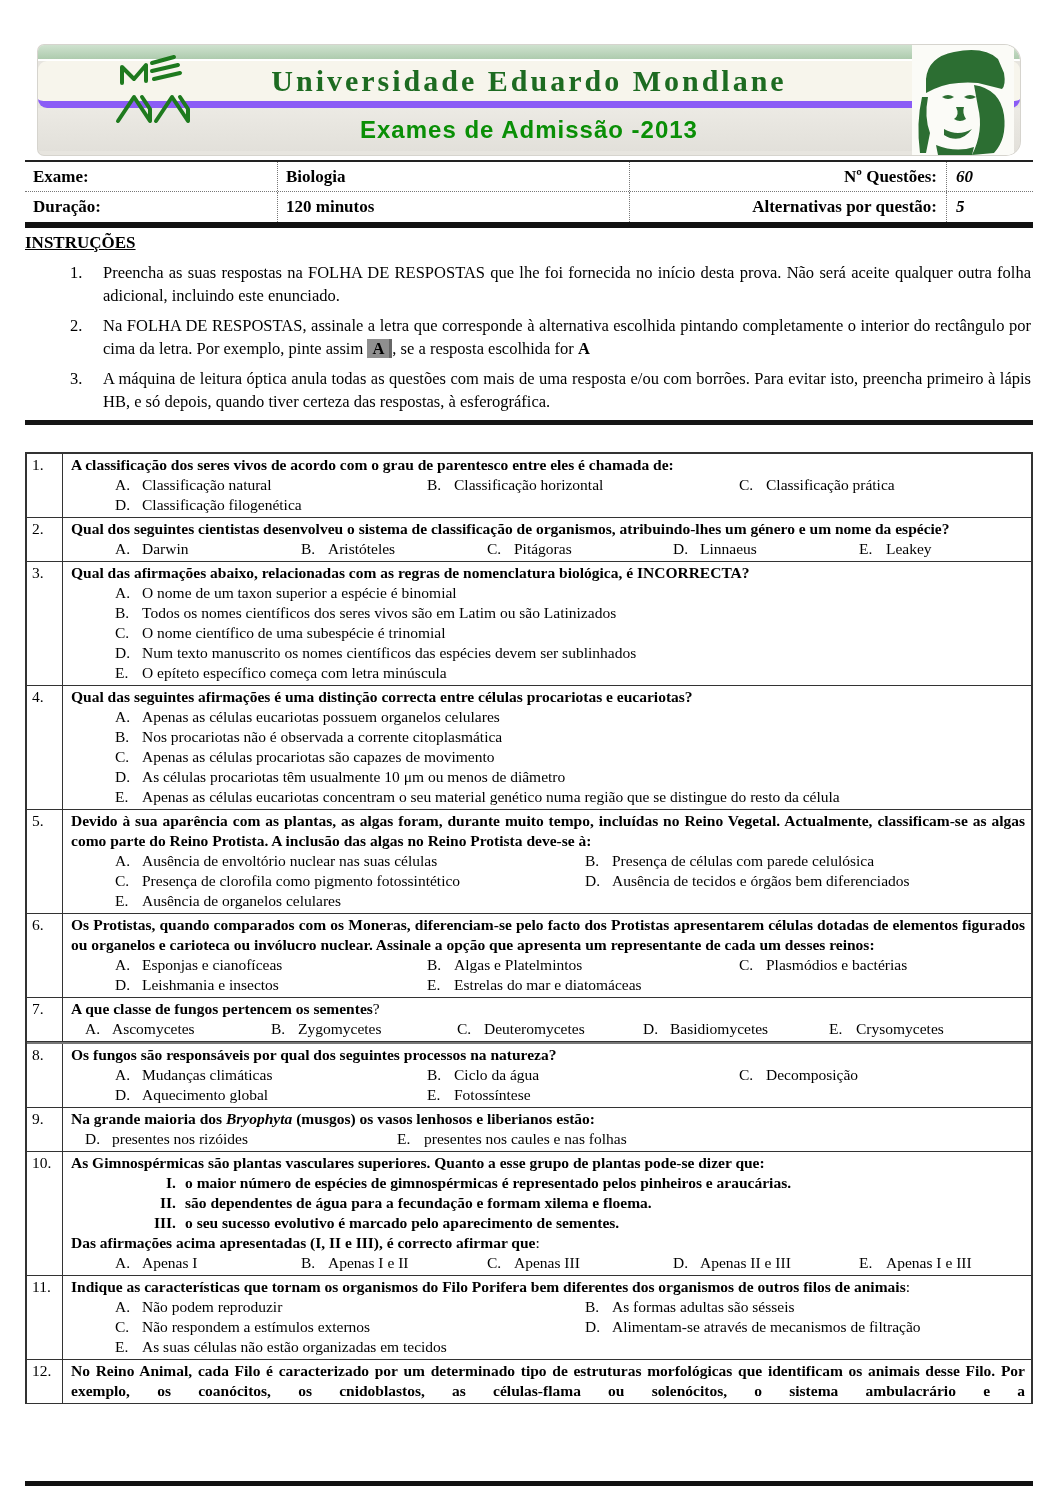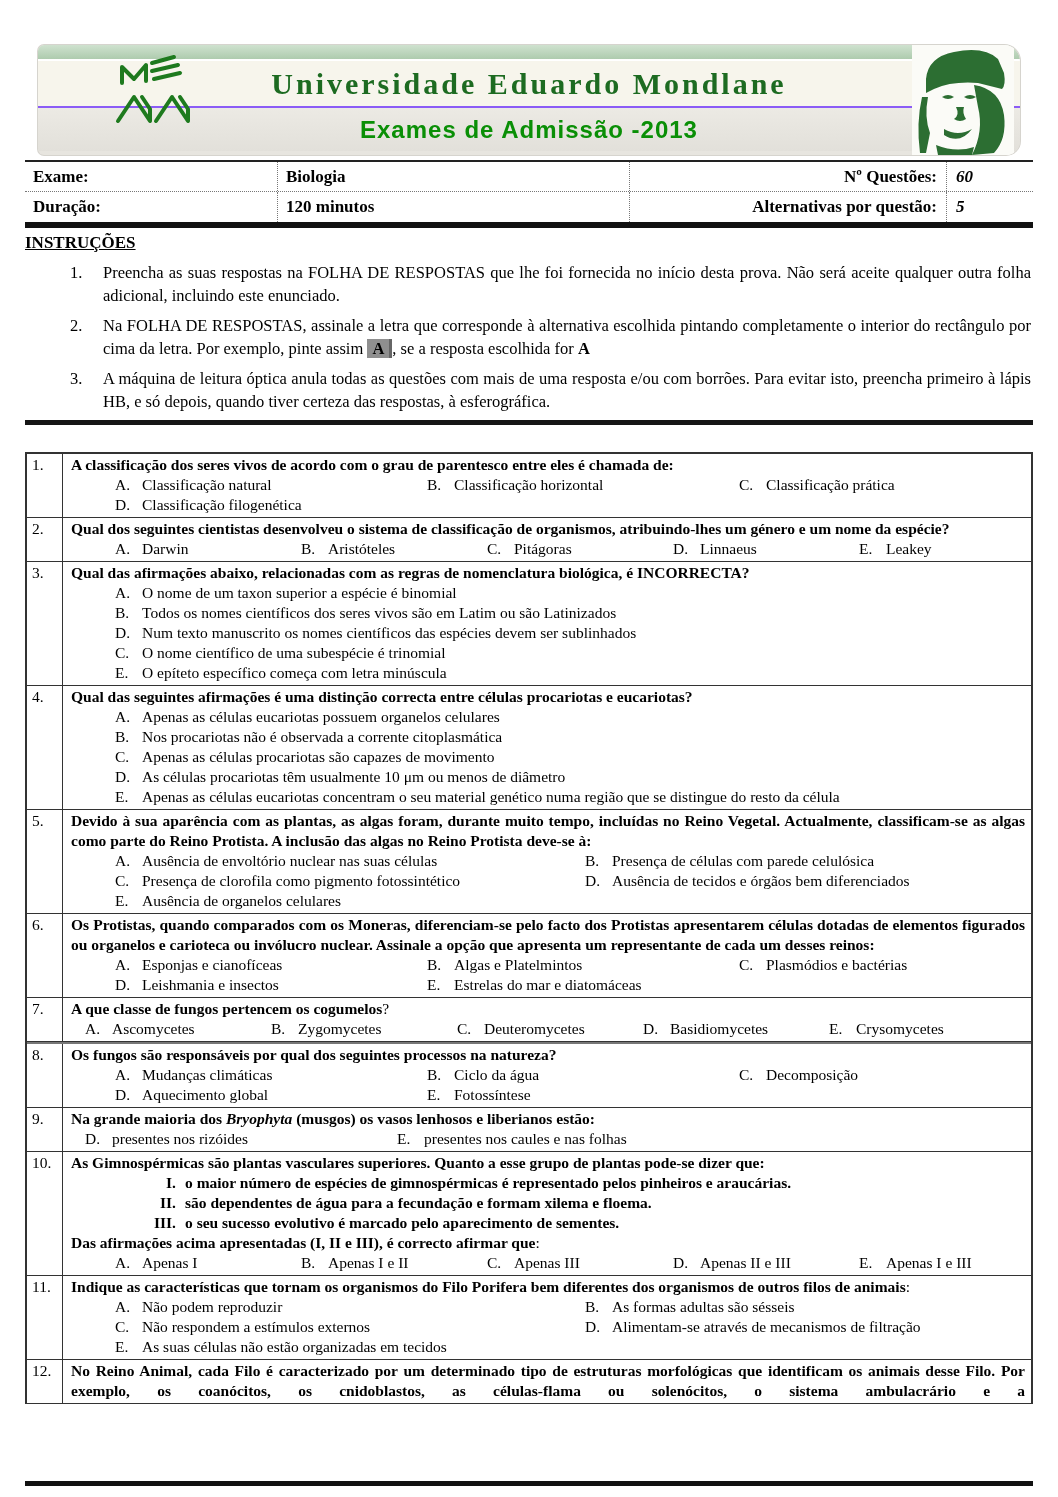--- a/index.html
+++ b/index.html
@@ -17,22 +17,22 @@
     position: absolute; left: 38px; top: 45px; width: 982px; height: 110px;
     border-radius: 6px 16px 14px 6px;
     background: #e7e5df; overflow: hidden;
     box-shadow: 0 0 0 1px #d6d4ce;
   }
   .banner-top {
     height: 16px; background: linear-gradient(#cfe2cf, #aecbae);
     border-bottom: 2px solid #ffffff; border-radius: 6px 16px 0 0;
   }
   .banner-mid {
-    height: 47px; background: #f7f5ec; border-bottom: 2px solid #8b5cf6;
-    display: flex; align-items: center; justify-content: center;
+    height: 47px; background: #f7f5ec; border-bottom: 7px solid #8b5cf6;
+    display: flex; align-items: center; justify-content: center; border-radius: 9px;
   }
   .uni-name {
     font-weight: bold; font-size: 30px; color: #1d6b21; letter-spacing: 3px;
     white-space: nowrap;
   }
   .banner-low {
     height: 43px; background: linear-gradient(#eceae4, #e2e0da);
     display: flex; align-items: center; justify-content: center;
   }
   .exam-title {
@@ -215,24 +215,24 @@
       <div class="qnum">3.</div>
       <div class="qcontent">
         <div class="qprompt"><span class="b ">Qual das afirmações abaixo, relacionadas com as regras de nomenclatura biológica, é INCORRECTA?</span></div>
         <div class="optrow c1 ind-n">
           <div class="opt"><span class="olabel">A.</span><span class="otext">O nome de um taxon superior a espécie é binomial</span></div>
         </div>
         <div class="optrow c1 ind-n">
           <div class="opt"><span class="olabel">B.</span><span class="otext">Todos os nomes científicos dos seres vivos são em Latim ou são Latinizados</span></div>
         </div>
         <div class="optrow c1 ind-n">
+          <div class="opt"><span class="olabel">C.</span><span class="otext">O nome científico de uma subespécie é trinomial</span></div>
+        </div>
+        <div class="optrow c1 ind-n">
           <div class="opt"><span class="olabel">D.</span><span class="otext">Num texto manuscrito os nomes científicos das espécies devem ser sublinhados</span></div>
-        </div>
-        <div class="optrow c1 ind-n">
-          <div class="opt"><span class="olabel">C.</span><span class="otext">O nome científico de uma subespécie é trinomial</span></div>
         </div>
         <div class="optrow c1 ind-n">
           <div class="opt"><span class="olabel">E.</span><span class="otext">O epíteto específico começa com letra minúscula</span></div>
         </div>
       </div>
     </div>
     <div class="qrow">
       <div class="qnum">4.</div>
       <div class="qcontent">
         <div class="qprompt"><span class="b ">Qual das seguintes afirmações é uma distinção correcta entre células procariotas e eucariotas?</span></div>
@@ -281,21 +281,21 @@
         </div>
         <div class="optrow c3 ind-n">
           <div class="opt"><span class="olabel">D.</span><span class="otext">Leishmania e insectos</span></div>
           <div class="opt"><span class="olabel">E.</span><span class="otext">Estrelas do mar e diatomáceas</span></div>
         </div>
       </div>
     </div>
     <div class="qrow">
       <div class="qnum">7.</div>
       <div class="qcontent">
-        <div class="qprompt"><span class="b ">A que classe de fungos pertencem os cogumelos</span><span>?</span></div>
+        <div class="qprompt"><span class="b ">A que classe de fungos pertencem os sementes</span><span>?</span></div>
         <div class="optrow c5 ind-s">
           <div class="opt"><span class="olabel">A.</span><span class="otext">Ascomycetes</span></div>
           <div class="opt"><span class="olabel">B.</span><span class="otext">Zygomycetes</span></div>
           <div class="opt"><span class="olabel">C.</span><span class="otext">Deuteromycetes</span></div>
           <div class="opt"><span class="olabel">D.</span><span class="otext">Basidiomycetes</span></div>
           <div class="opt"><span class="olabel">E.</span><span class="otext">Crysomycetes</span></div>
         </div>
       </div>
     </div>
     <div class="qrow thick-top">

